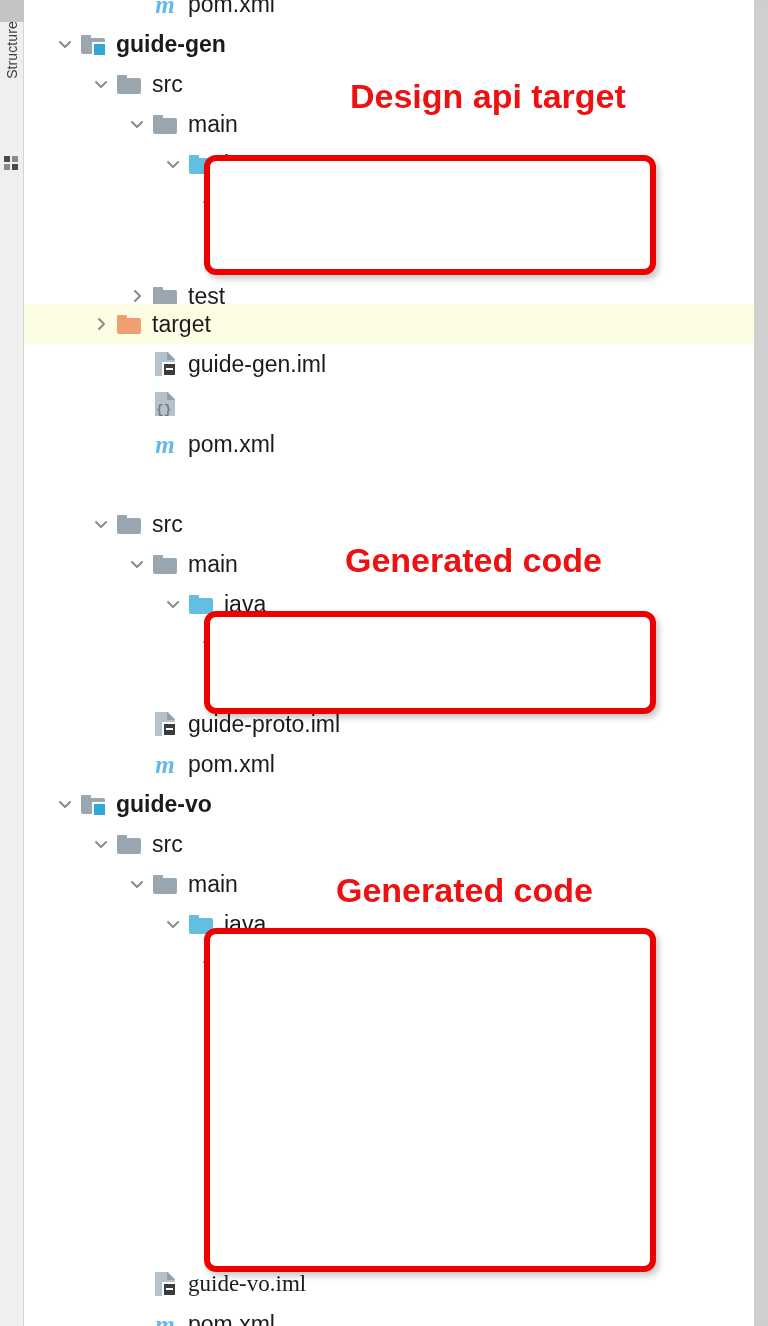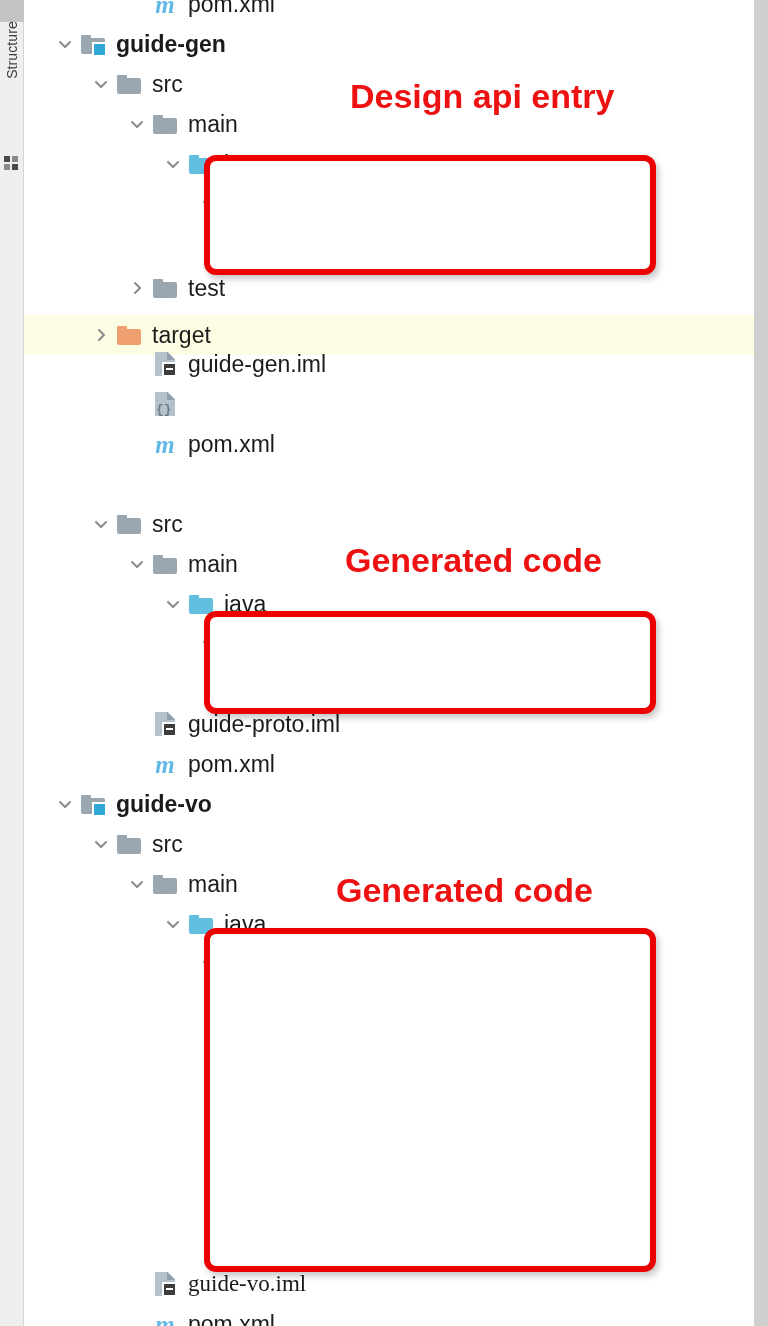--- a/index.html
+++ b/index.html
@@ -233,35 +233,35 @@
           <path d="M6 3 L11 8 L6 13" fill="none" stroke="#8b8b8b" stroke-width="2" stroke-linecap="round" stroke-linejoin="round"></path>
         </svg>
       </span>
       <span class="ico">
         <span class="cbadge cls">
           <span>C</span>
         </span>
       </span>
       <span class="lbl">Openapi3Designer</span>
     </div>
-    <div class="row" style="top: 268px;">
+    <div class="row" style="top: 276px;">
       <span class="arrow" style="margin-left: 100px;">
         <svg width="16" height="16" viewBox="0 0 16 16" aria-hidden="true">
           <path d="M6 3 L11 8 L6 13" fill="none" stroke="#8b8b8b" stroke-width="2" stroke-linecap="round" stroke-linejoin="round"></path>
         </svg>
       </span>
       <span class="ico">
         <span class="folder gray">
           <span class="tab"></span>
           <span class="body"></span>
         </span>
       </span>
       <span class="lbl">test</span>
     </div>
-    <div class="row excluded" style="top: 315px;">
+    <div class="row excluded" style="top: 304px;">
       <span class="arrow" style="margin-left: 64px;">
         <svg width="16" height="16" viewBox="0 0 16 16" aria-hidden="true">
           <path d="M6 3 L11 8 L6 13" fill="none" stroke="#8b8b8b" stroke-width="2" stroke-linecap="round" stroke-linejoin="round"></path>
         </svg>
       </span>
       <span class="ico">
         <span class="folder orange">
           <span class="tab"></span>
           <span class="body"></span>
         </span>
@@ -568,15 +568,15 @@
   </div>
 
 <div id="scrollbar-track">
   <div id="scrollbar-thumb"></div>
 </div>
 
 <div class="anno-box" style="left:204px;top:155px;width:452px;height:120px;"></div>
 <div class="anno-box" style="left:204px;top:611px;width:452px;height:103px;"></div>
 <div class="anno-box" style="left:204px;top:928px;width:452px;height:344px;"></div>
 
-<div class="anno-text" style="left:350px;top:77px;font-size:34px;">Design api entry</div>
+<div class="anno-text" style="left:350px;top:77px;font-size:34px;">Design api target</div>
 <div class="anno-text" style="left:345px;top:541px;font-size:34px;">Generated code</div>
 <div class="anno-text" style="left:336px;top:871px;font-size:34px;">Generated code</div>
 
 </body></html>

